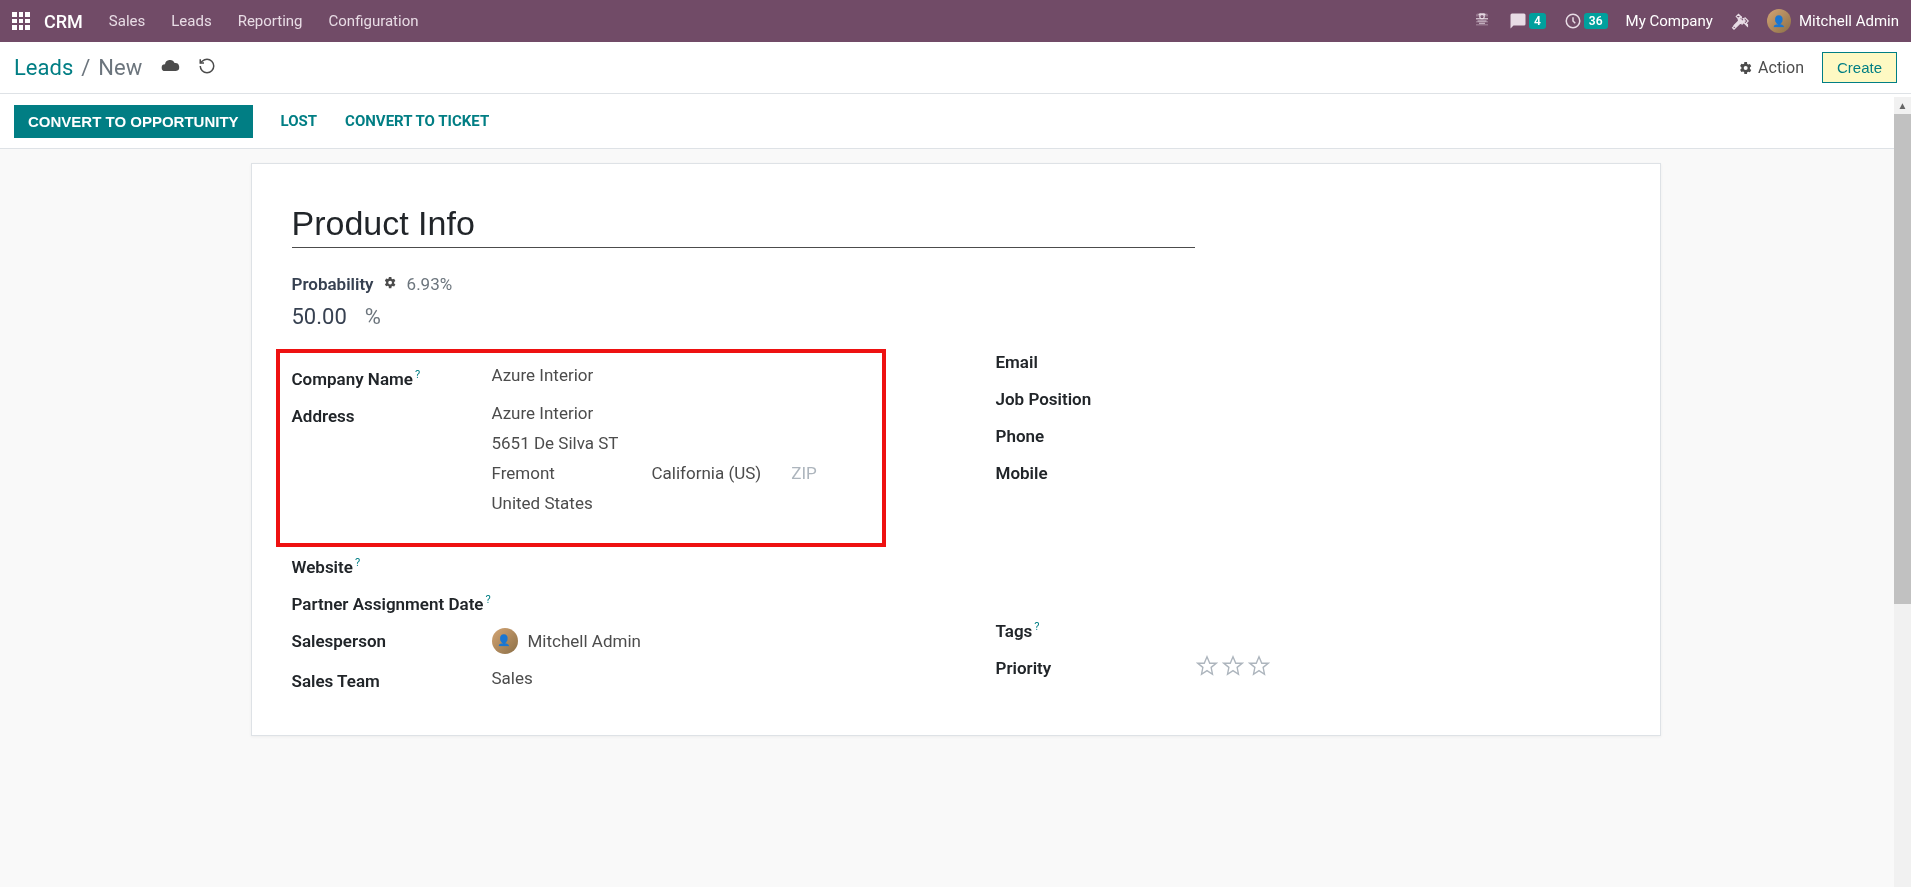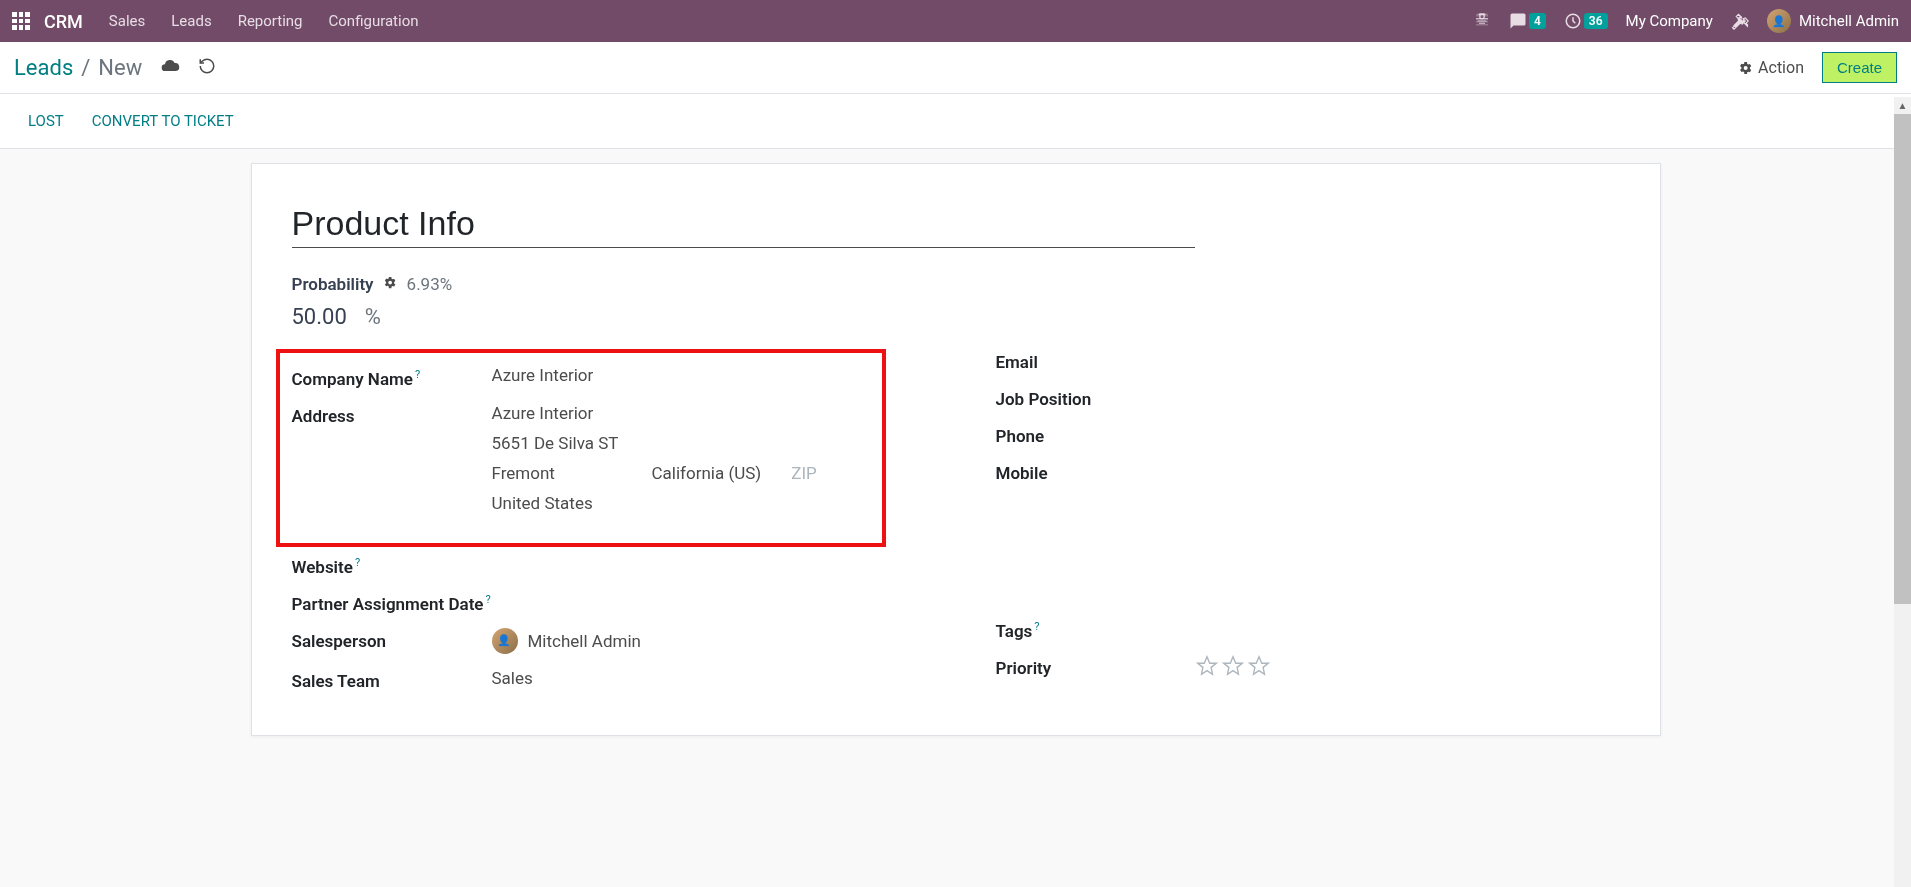--- a/index.html
+++ b/index.html
@@ -15,24 +15,24 @@
 .topnav .avatar { width: 24px; height: 24px; border-radius: 50%; background: linear-gradient(135deg,#d4a574,#8b6f47); margin-right: 8px; display:flex; align-items:center; justify-content:center; font-size:11px;}
 .topnav svg { fill: #e8dce5; }
 .breadcrumb-bar { display: flex; align-items: center; background: #fff; padding: 10px 14px; border-bottom: 1px solid #dee2e6; }
 .breadcrumb-bar .crumb { font-size: 22px; color: #017e84; cursor: pointer; }
 .breadcrumb-bar .sep { font-size: 22px; color: #6c757d; margin: 0 8px; }
 .breadcrumb-bar .current { font-size: 22px; color: #6c757d; }
 .breadcrumb-bar .bc-icon { margin-left: 18px; cursor: pointer; color: #4c4c4c;}
 .breadcrumb-bar .spacer { flex: 1; }
 .breadcrumb-bar .action-btn { display: flex; align-items: center; font-size: 16px; color: #4c4c4c; margin-right: 18px; cursor: pointer; }
 .breadcrumb-bar .action-btn svg { margin-right: 5px;}
-.breadcrumb-bar .create-btn { border: 1px solid #017e84; color: #017e84; padding: 6px 14px; font-size: 15px; cursor: pointer; background: #bef264; font-weight: 500;}
+.breadcrumb-bar .create-btn { border: 1px solid #017e84; color: #017e84; padding: 6px 14px; font-size: 15px; cursor: pointer; background: #fef9c3; font-weight: 500;}
 .status-bar { background: #fff; padding: 10px 14px; border-bottom: 1px solid #dee2e6; display: flex; align-items: center; }
 .status-bar .btn-primary { background: #017e84; color: #fff; padding: 8px 14px; font-size: 15px; font-weight: 600; border: none; margin-right: 14px; cursor:pointer;}
-.status-bar .btn-link { color: #017e84; font-size: 15px; font-weight: 400; padding: 8px 14px; cursor: pointer; }
+.status-bar .btn-link { color: #017e84; font-size: 15px; font-weight: 700; padding: 8px 14px; cursor: pointer; }
 .content-wrap { padding: 14px 60px 40px; }
 .sheet { background: #fff; border: 1px solid #dee2e6; padding: 40px 40px 30px; max-width: 1410px; margin: 0 auto; box-shadow: 0 1px 3px rgba(0,0,0,.05);}
 .title-input { font-size: 34px; font-weight: 400; color: #212529; border: none; border-bottom: 1px solid #4c4c4c; width: 68%; padding-bottom: 4px; outline: none;}
 .prob-row { display: flex; align-items: flex-start; margin-top: 26px; font-size: 17px;}
 .prob-row .label { font-weight: 600; margin-right: 8px;}
 .prob-row .gear { margin-right: 10px; cursor:pointer;}
 .prob-row .hint { color: #6c757d; }
 .prob-value-row { display:flex; align-items:baseline; margin-top: 10px; font-size: 22px; }
 .prob-value-row .val { margin-right: 18px;}
 .prob-value-row .pct { color: #6c757d; }
@@ -132,20 +132,21 @@
     <svg width="16" height="16" viewBox="0 0 24 24" fill="#4c4c4c">
         <path d="M12 8a3 3 0 100-6 3 3 0 000 6zm7 4a3 3 0 11-6 0 3 3 0 016 0zm-7 7a3 3 0 100-6 3 3 0 000 6z" opacity="0"></path>
         <path d="M19.4 13a7.8 7.8 0 000-2l2-1.6-2-3.4-2.4.9a7.7 7.7 0 00-1.7-1L15 3h-4l-.3 2.5a7.7 7.7 0 00-1.7 1l-2.4-1-2 3.5L6.6 11a7.8 7.8 0 000 2l-2 1.6 2 3.4 2.4-.9a7.7 7.7 0 001.7 1L11 21h4l.3-2.5a7.7 7.7 0 001.7-1l2.4 1 2-3.5-2-1.6zM13 15a3 3 0 110-6 3 3 0 010 6z"></path>
       </svg>
     <span>Action</span>
   </div>
   <button class="create-btn">Create</button>
 </div>
 
 <div class="status-bar">
+  <button class="btn-primary">CONVERT TO OPPORTUNITY</button>
   <span class="btn-link">LOST</span>
   <span class="btn-link">CONVERT TO TICKET</span>
 </div>
 
 <div class="content-wrap">
   <div class="sheet">
     <input class="title-input" value="Product Info" style="">
     
     <div class="prob-row">
       <span class="label">Probability</span>

